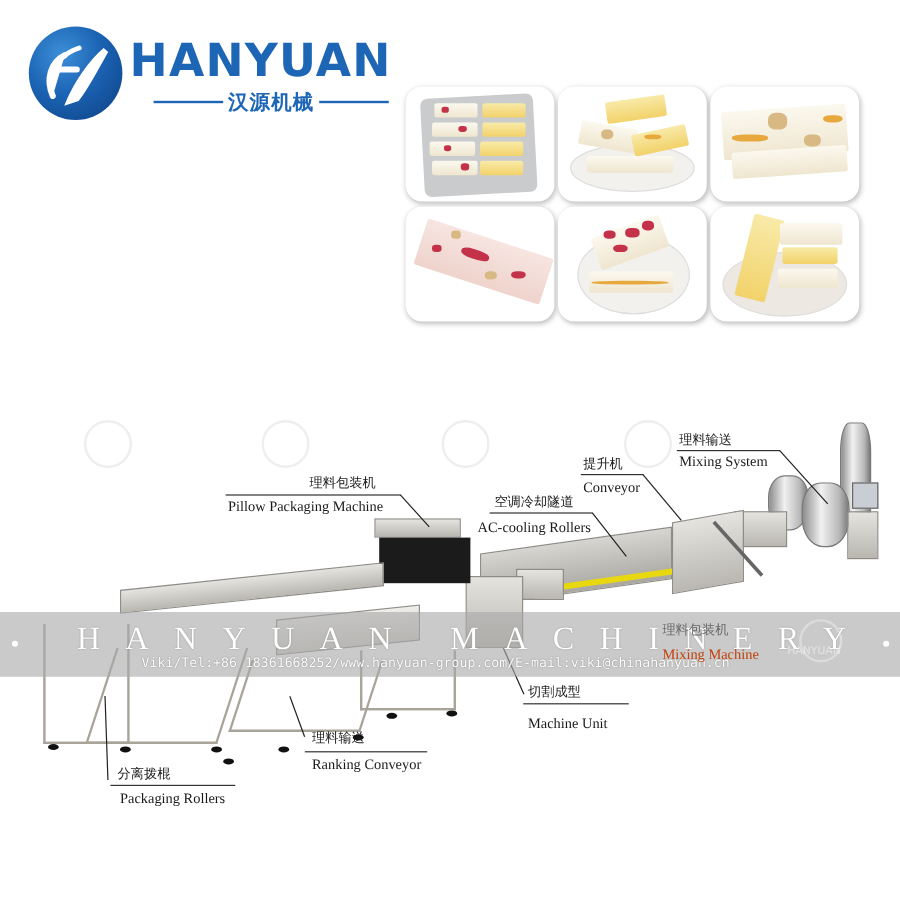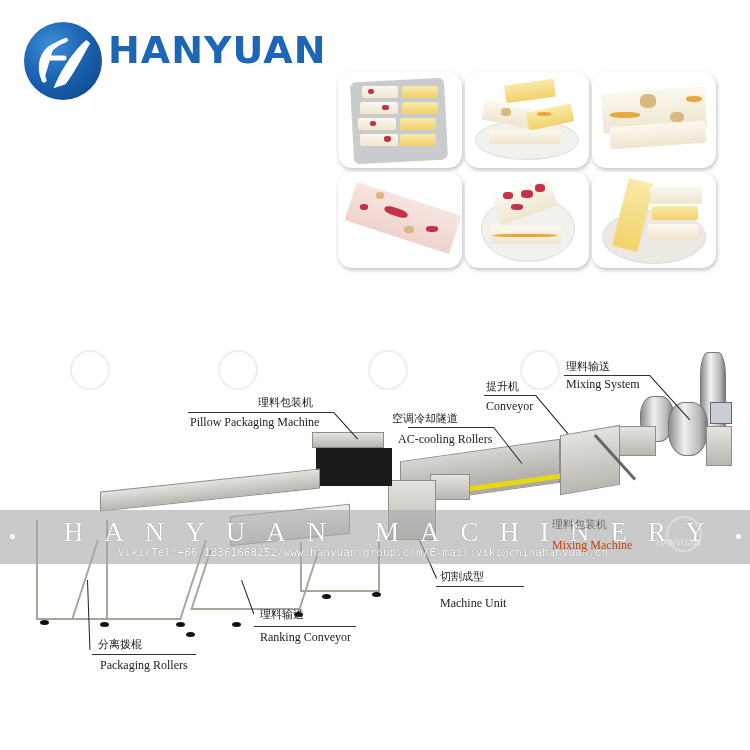--- a/index.html
+++ b/index.html
@@ -62,20 +62,25 @@
 <body>
 
 <div class="logo">
   <div class="logo-circle">
     <svg width="78" height="78" viewBox="0 0 78 78">
       <path d="M20 58 C 14 44, 18 30, 30 24 M 26 36 L 40 36 M 34 62 C 40 48, 52 30, 64 20 C 56 34, 48 50, 40 60 Z" stroke="#ffffff" stroke-width="5" fill="#ffffff" stroke-linecap="round"></path>
       <path d="M18 40 C 22 30, 30 22, 42 18" stroke="#ffffff" stroke-width="4" fill="none" stroke-linecap="round"></path>
     </svg>
   </div>
   <div class="logo-text">HANYUAN</div>
+  <div class="logo-cn-row">
+    <div class="logo-line"></div>
+    <span class="logo-cn">汉源机械</span>
+    <div class="logo-line"></div>
+  </div>
 </div>
 
 <div class="product-grid">
 
   <div class="product-card">
     <div class="tray" style="left:14px;top:8px;width:94px;height:82px;transform:rotate(-3deg);"></div>
     <div class="bar white" style="left:24px;top:14px;width:36px;height:12px;"></div>
     <div class="bar white" style="left:22px;top:30px;width:38px;height:12px;"></div>
     <div class="bar white" style="left:20px;top:46px;width:38px;height:12px;"></div>
     <div class="bar white" style="left:22px;top:62px;width:38px;height:12px;"></div>
@@ -183,21 +188,21 @@
 <div class="label label-cn" style="left:566px;top:360px;">理料输送</div>
 <div class="rule" style="left:564px;top:375px;width:86px;"></div>
 <div class="label" style="left:566px;top:377px;">Mixing System</div>
 <div class="leader" style="left:650px;top:375px;width:60px;transform:rotate(48deg);"></div>
 
 <div class="label label-cn" style="left:486px;top:380px;">提升机</div>
 <div class="rule" style="left:484px;top:395px;width:52px;"></div>
 <div class="label" style="left:486px;top:399px;">Conveyor</div>
 <div class="leader" style="left:536px;top:395px;width:50px;transform:rotate(50deg);"></div>
 
-<div class="label label-cn" style="left:392px;top:412px;text-align:center;">空调冷却隧道</div>
+<div class="label label-cn" style="left:412px;top:412px;text-align:center;">空调冷却隧道</div>
 <div class="rule" style="left:408px;top:427px;width:86px;"></div>
 <div class="label" style="left:398px;top:432px;">AC-cooling Rollers</div>
 <div class="leader" style="left:494px;top:427px;width:46px;transform:rotate(52deg);"></div>
 
 <div class="label label-cn" style="left:258px;top:396px;">理料包装机</div>
 <div class="rule" style="left:188px;top:412px;width:146px;"></div>
 <div class="label" style="left:190px;top:415px;">Pillow Packaging Machine</div>
 <div class="leader" style="left:334px;top:412px;width:36px;transform:rotate(48deg);"></div>
 
 <div class="leader" style="left:420px;top:540px;width:42px;transform:rotate(66deg);"></div>

